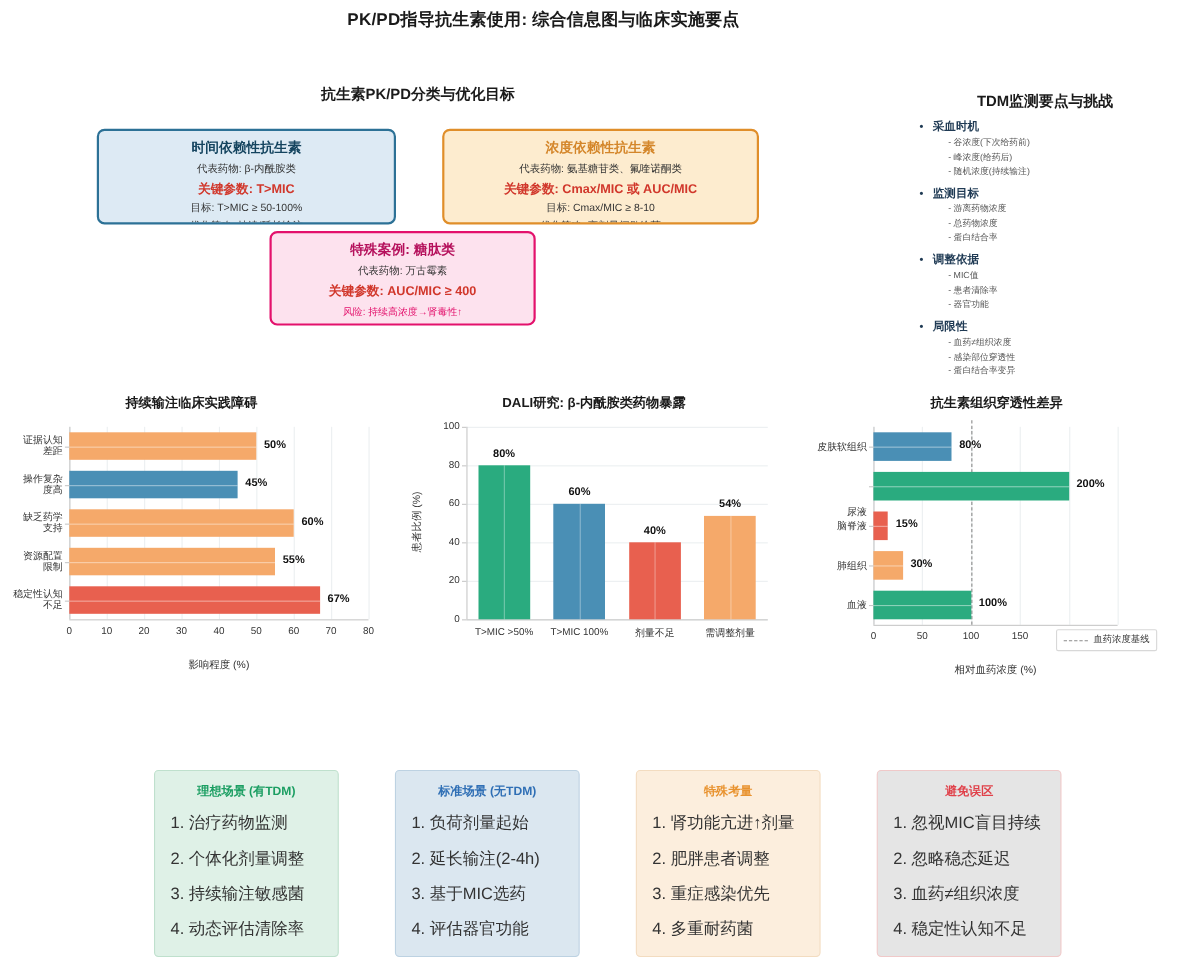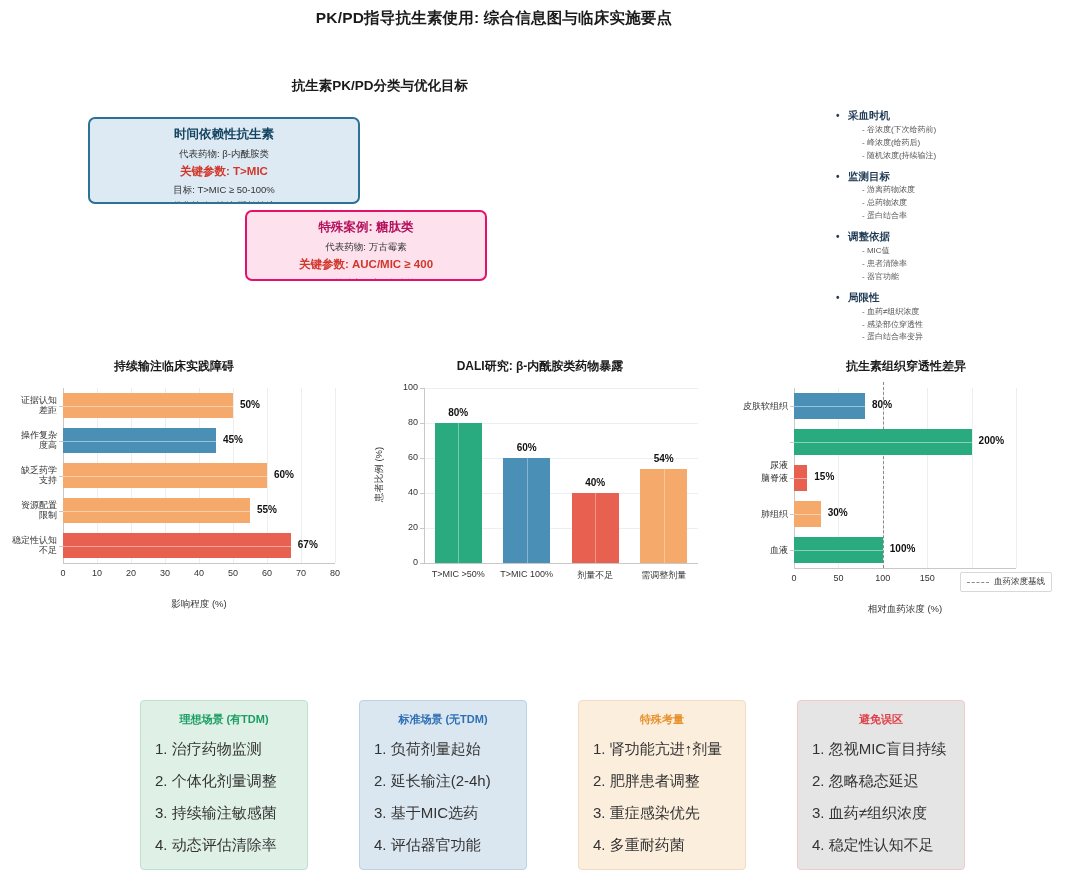--- a/index.html
+++ b/index.html
@@ -31,21 +31,21 @@
   .cbox .crisk{font-size:9px;margin-top:5px;}
 
   #box-time{left:88px;top:117px;width:272px;height:87px;background:#ddeaf4;border-color:#2c7196;}
   #box-time .ctitle{color:#14445f;}
   #box-time .ckey{color:#d1372b;}
 
   #box-conc{left:402px;top:117px;width:288px;height:87px;background:#fdeccf;border-color:#e08e2a;}
   #box-conc .ctitle{color:#d4862a;}
   #box-conc .ckey{color:#d1372b;}
 
-  #box-glyco{left:245px;top:210px;width:242px;height:71px;background:#fde2ee;border-color:#e3116c;}
+  #box-glyco{left:245px;top:210px;width:242px;height:86px;background:#fde2ee;border-color:#e3116c;}
   #box-glyco .ctitle{color:#b5115c;}
   #box-glyco .ckey{color:#d1372b;}
   #box-glyco .crisk{color:#e3116c;}
 
   
   .tdm{position:absolute;left:832px;top:108px;width:240px;}
   .tdm-group{margin-bottom:6px;}
   .tdm-head{font-size:10.5px;font-weight:bold;color:#1f3a54;position:relative;padding-left:16px;line-height:1.5;}
   .tdm-head .bullet{position:absolute;left:4px;top:0px;font-size:10px;color:#1f3a54;}
   .tdm-sub{font-size:8px;color:#555;padding-left:30px;line-height:1.62;}
@@ -103,29 +103,37 @@
   <div class="sec-title" id="t-class">抗生素PK/PD分类与优化目标</div>
 
   <div class="cbox" id="box-time">
     <div class="ctitle">时间依赖性抗生素</div>
     <div class="crow">代表药物: β-内酰胺类</div>
     <div class="ckey">关键参数: T&gt;MIC</div>
     <div class="crow">目标: T&gt;MIC ≥ 50-100%</div>
     <div class="crow">优化策略: 持续/延长输注</div>
   </div>
 
+  <div class="cbox" id="box-conc">
+    <div class="ctitle">浓度依赖性抗生素</div>
+    <div class="crow">代表药物: 氨基糖苷类、氟喹诺酮类</div>
+    <div class="ckey">关键参数: Cmax/MIC 或 AUC/MIC</div>
+    <div class="crow">目标: Cmax/MIC ≥ 8-10</div>
+    <div class="crow">优化策略: 高剂量间歇给药</div>
+  </div>
 
   <div class="cbox" id="box-glyco">
     <div class="ctitle">特殊案例: 糖肽类</div>
     <div class="crow">代表药物: 万古霉素</div>
     <div class="ckey">关键参数: AUC/MIC ≥ 400</div>
     <div class="crisk">风险: 持续高浓度→肾毒性↑</div>
     <div class="crow">策略: 间断给药或严密监测</div>
   </div>
 
+  <div class="sec-title" id="t-tdm">TDM监测要点与挑战</div>
   <div class="tdm" id="tdm-list">
       <div class="tdm-group">
         <div class="tdm-head"><span class="bullet">•</span><span>采血时机</span></div>
         <div class="tdm-sub">- 谷浓度(下次给药前)</div>
         <div class="tdm-sub">- 峰浓度(给药后)</div>
         <div class="tdm-sub">- 随机浓度(持续输注)</div>
       </div>
       <div class="tdm-group">
         <div class="tdm-head"><span class="bullet">•</span><span>监测目标</span></div>
         <div class="tdm-sub">- 游离药物浓度</div>

